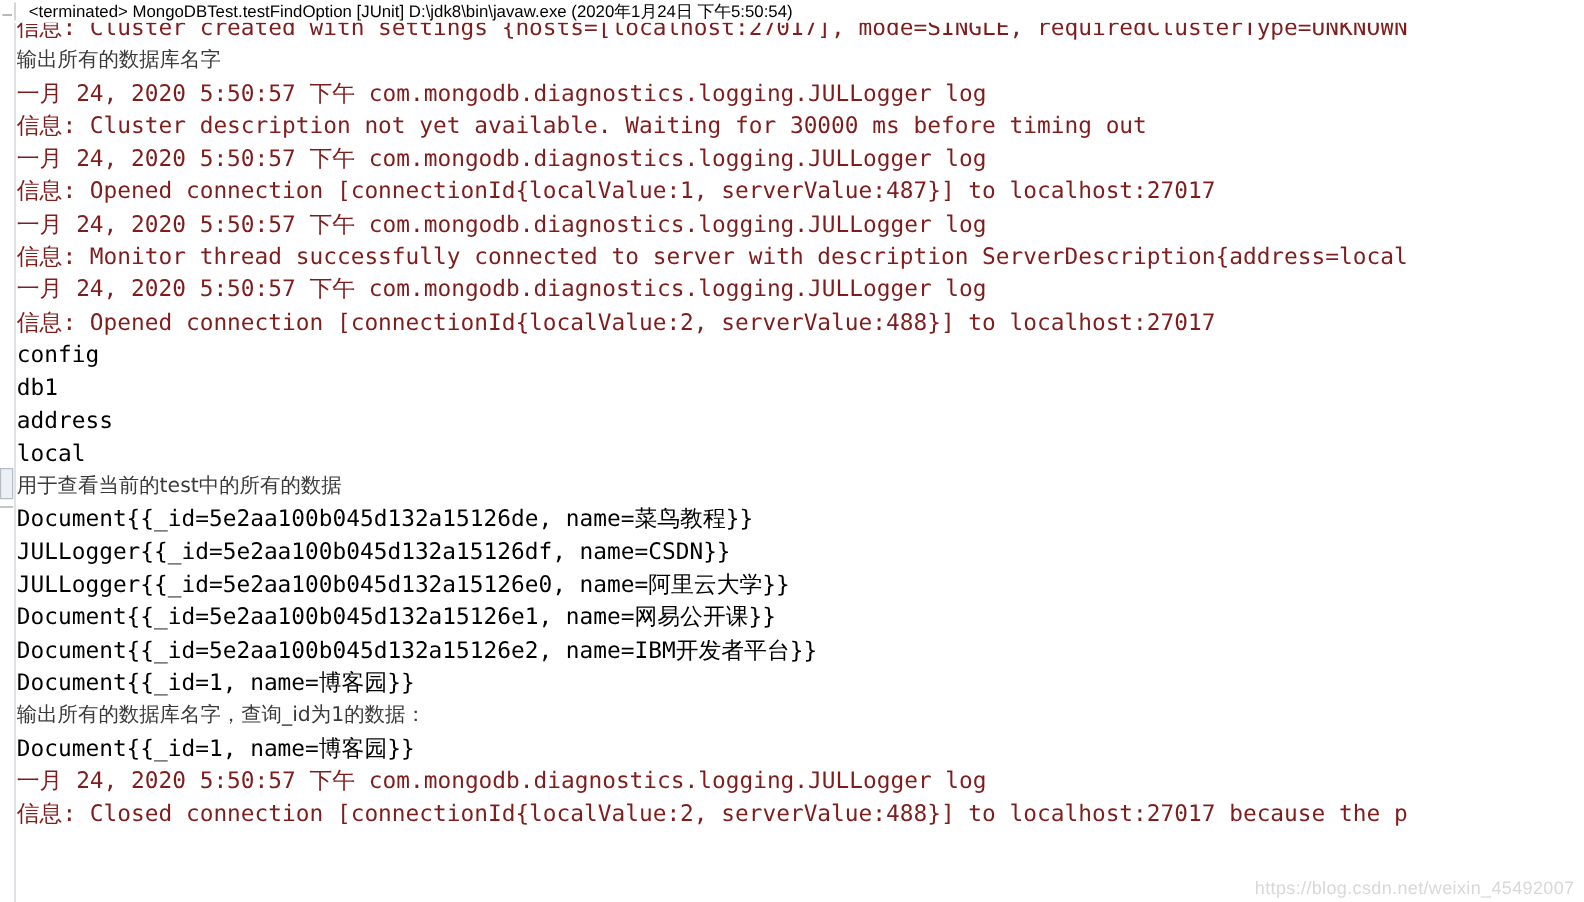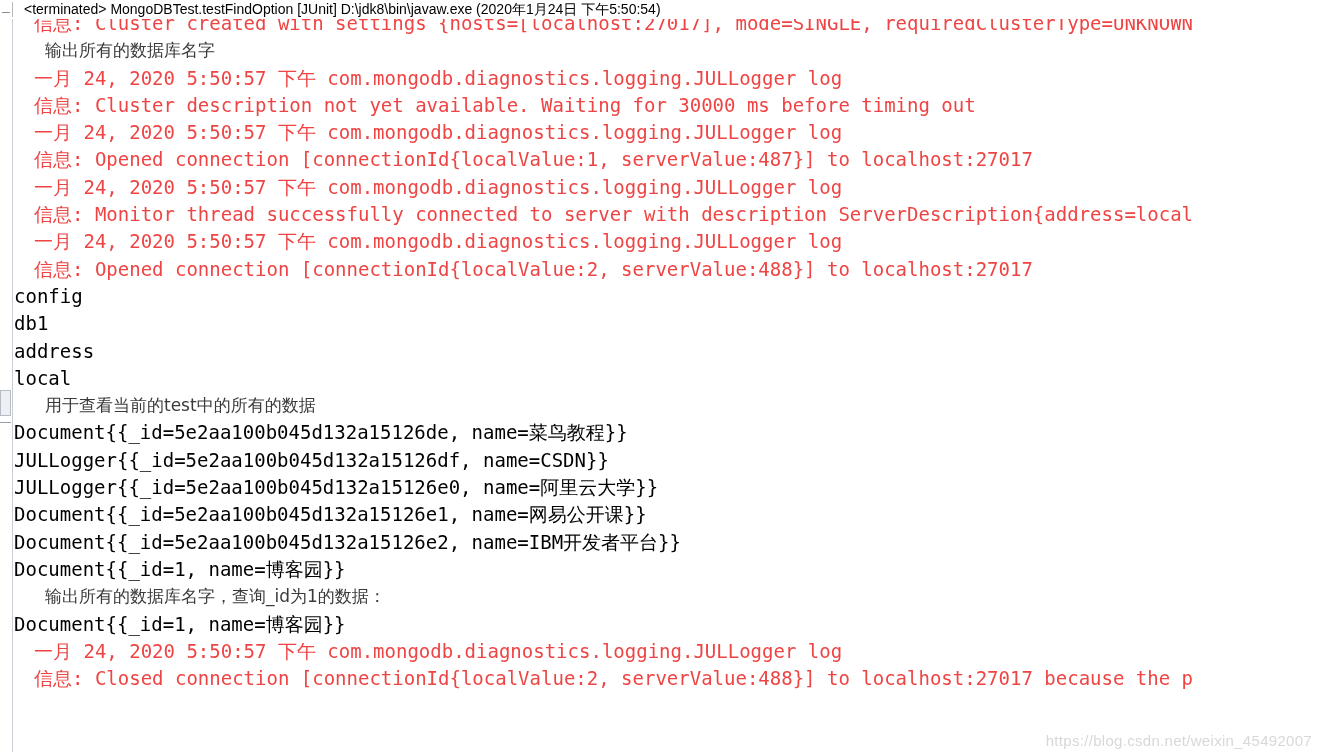--- a/index.html
+++ b/index.html
@@ -99,27 +99,26 @@
     height: 742px;
   }
   .line {
     height: 27.3px;
     line-height: 27.3px;
     white-space: nowrap;
     overflow: hidden;
     font-size: 19px;
     letter-spacing: 0px;
   }
-  .line.red   { color: #ef4444; padding-left: 20px; }
+  .line.red   { color: #7f1d1d; }
   .line.black { color: #000000; }
   .line.cn {
     font-family: "DejaVu Sans", "Liberation Sans", sans-serif;
     font-size: 17px;
     color: #3a3a3a;
-    margin-left: 31px;
   }
 
   
   .watermark {
     position: absolute;
     right: 8px;
     bottom: 3px;
     font-family: "Liberation Sans", "DejaVu Sans", sans-serif;
     font-size: 15px;
     color: #d8d8d8;

